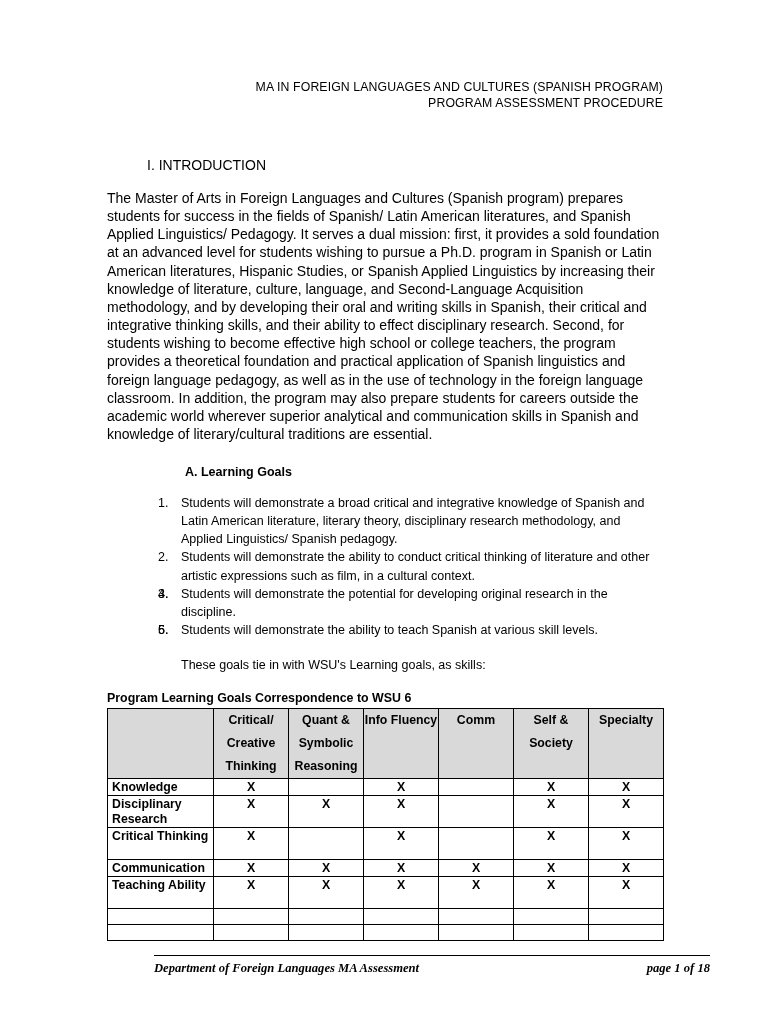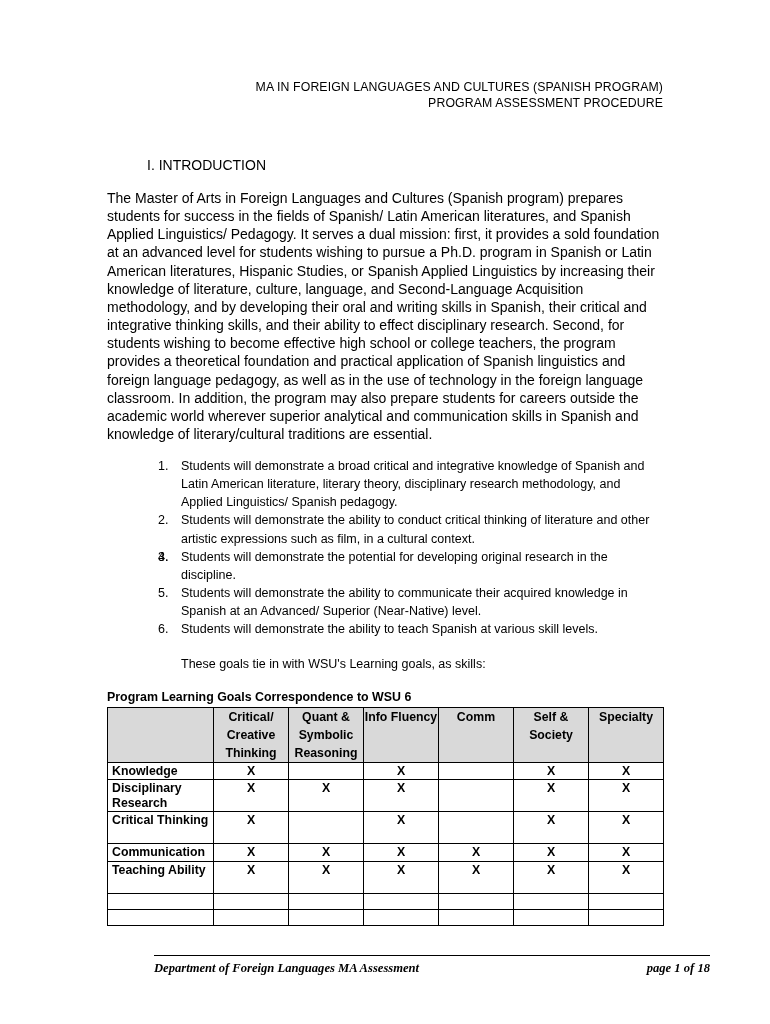--- a/index.html
+++ b/index.html
@@ -124,21 +124,21 @@
     background-color: #d9d9d9;
     background-image:
       radial-gradient(#ffffff 0.6px, transparent 0.7px),
       radial-gradient(#ffffff 0.6px, transparent 0.7px);
     background-size: 6px 6px, 6px 6px;
     background-position: 0 0, 3px 3px;
     font-weight: bold;
     text-align: center;
     height: 45px;
     vertical-align: top;
-    line-height: 18px;
+    line-height: 23px;
     padding-top: 3px;
   }
   thead th.blank-head { background-position: 0 0, 3px 3px; }
 
   tbody td {
     height: 15px;
     line-height: 15.1px;
   }
   tbody td.rowlabel {
     font-weight: bold;
@@ -189,27 +189,28 @@
     <div class="title-block">
       <span class="title-line">MA IN FOREIGN LANGUAGES AND CULTURES (SPANISH PROGRAM)</span>
       <span class="title-line">PROGRAM ASSESSMENT PROCEDURE</span>
     </div>
 
     <div class="section-heading" id="intro-heading">I.  INTRODUCTION</div>
 
     <p class="body-par">The Master of Arts in Foreign Languages and Cultures (Spanish program) prepares students for success in the fields of Spanish/ Latin American literatures, and Spanish Applied Linguistics/ Pedagogy. It serves a dual mission: first, it provides a sold foundation at an advanced level for students wishing to pursue a Ph.D. program in Spanish or Latin American literatures, Hispanic Studies, or Spanish Applied Linguistics by increasing their knowledge of literature, culture, language, and Second-Language Acquisition methodology, and by developing their oral and writing skills in Spanish, their critical and integrative thinking skills, and their ability to effect disciplinary research. Second, for students wishing to become effective high school or college teachers, the program provides a theoretical foundation and practical application of Spanish linguistics and foreign language pedagogy, as well as in the use of technology in the foreign language classroom. In addition, the program may also prepare students for careers outside the academic world wherever superior analytical and communication skills in Spanish and knowledge of literary/cultural traditions are essential.</p>
 
 
+    <div class="sub-heading">A. Learning Goals</div>
 
     <ol class="goals-list" id="goals-list">
         <li><span class="num">1.</span><span>Students will demonstrate a broad critical and integrative knowledge of Spanish and Latin American literature, literary theory, disciplinary research methodology, and Applied Linguistics/ Spanish pedagogy.</span></li>
         <li><span class="num">2.</span><span>Students will demonstrate the ability to conduct critical thinking of literature and other artistic expressions such as film, in a cultural context.</span></li>
         <li><span class="num">3.</span></li>
         <li><span class="num">4.</span><span>Students will demonstrate the potential for developing original research in the discipline.</span></li>
-        <li><span class="num">5.</span><span>Students will demonstrate the ability to communicate their acquired knowledge in Spanish at an Advanced/ Superior (Near-Native) level.</span></li>
+        <li><span class="num">5.</span></li>
         <li><span class="num">6.</span><span>Students will demonstrate the ability to teach Spanish at various skill levels.</span></li>
       </ol>
 
     <div class="tie-in">These goals tie in with WSU's Learning goals, as skills:</div>
 
     <div class="table-caption">Program Learning Goals Correspondence to WSU 6</div>
 
     <table class="corr">
       <colgroup>
         <col class="c-label">

